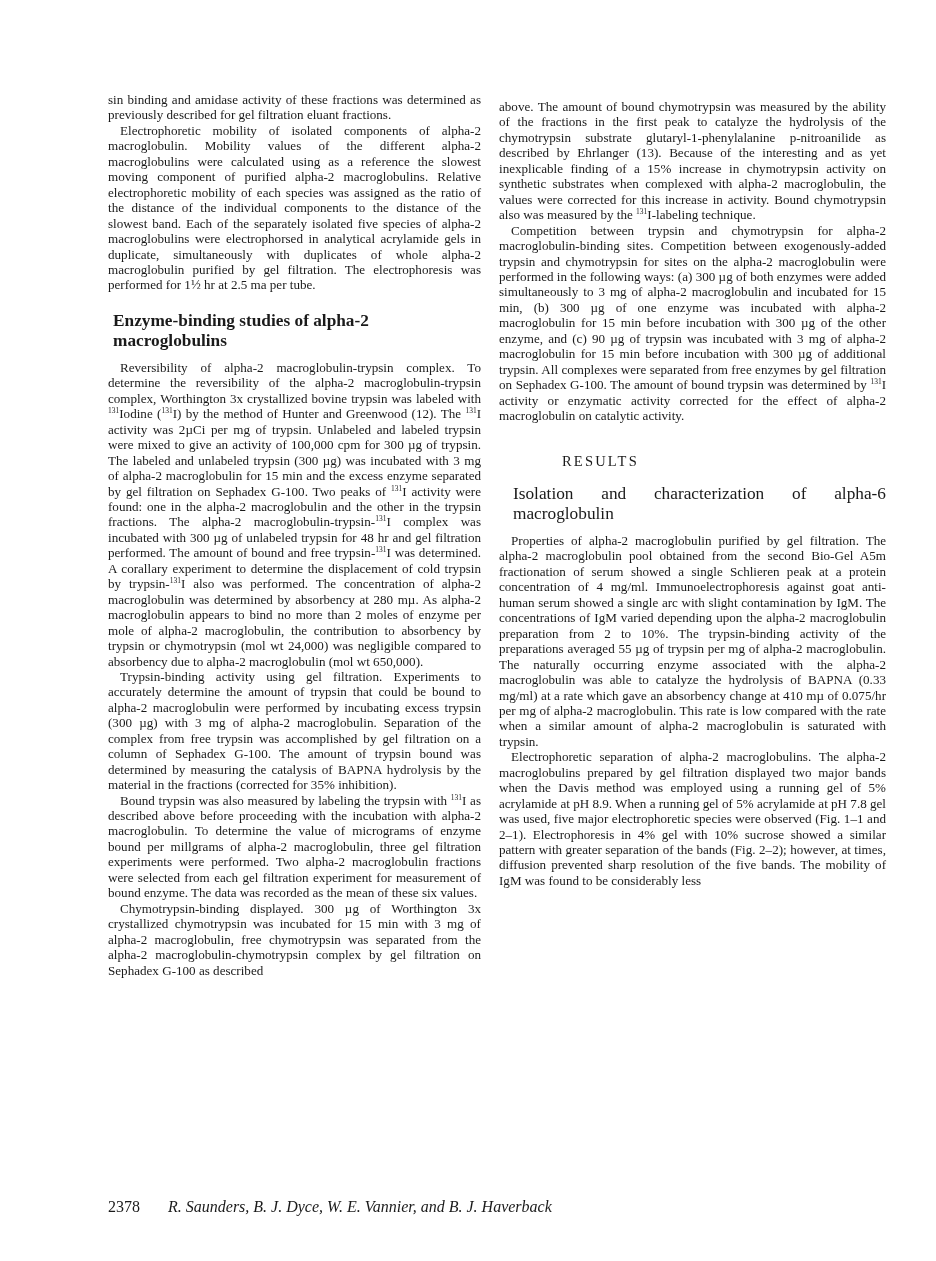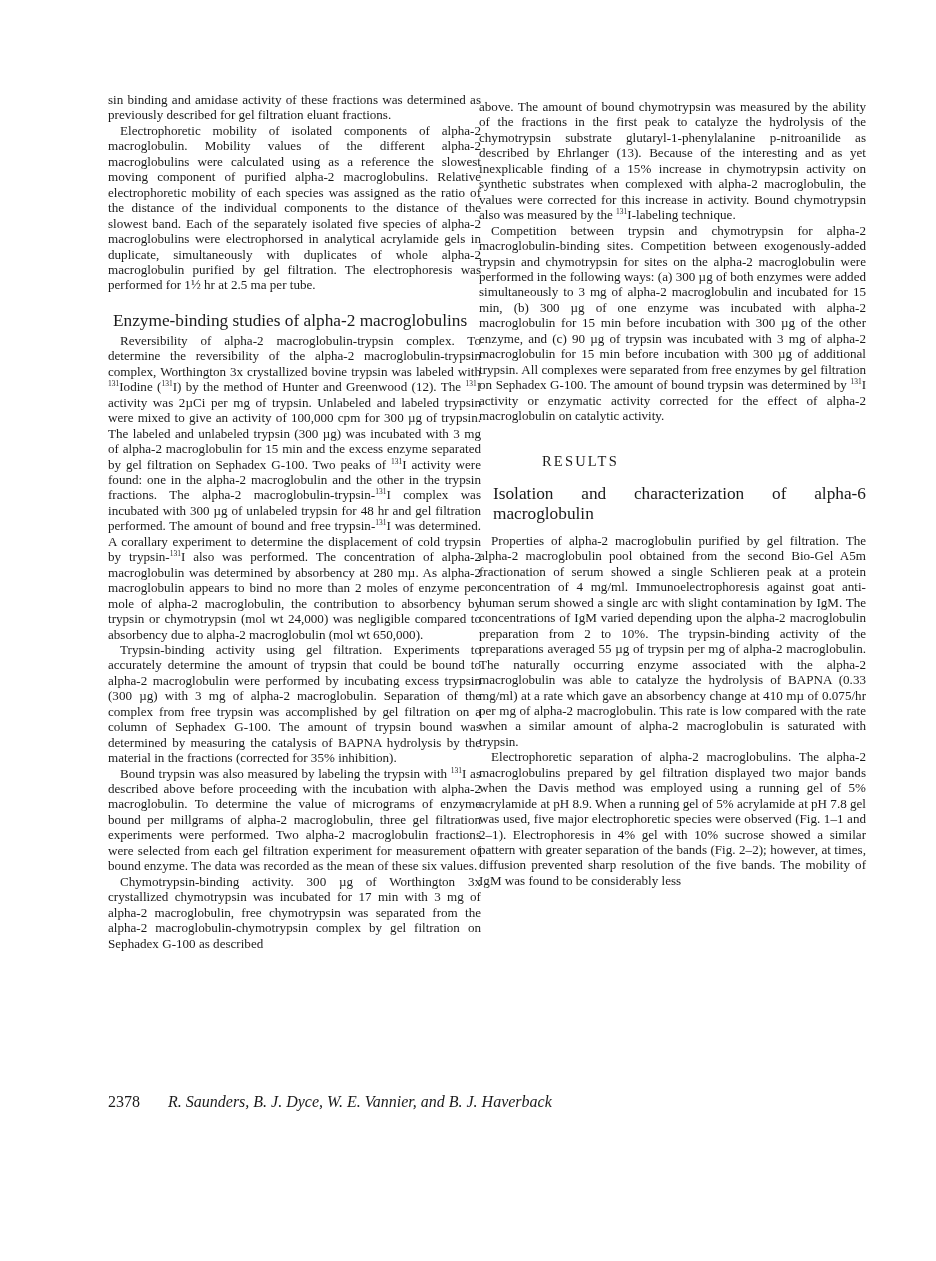--- a/index.html
+++ b/index.html
@@ -1,47 +1,47 @@
 <!DOCTYPE html>
 <html><head>
 <meta charset="utf-8">
 <style>
   html, body { margin: 0; padding: 0; background: #ffffff; }
   body { width: 936px; height: 1261px; position: relative; overflow: hidden; color: #1a1a1a;
          font-family: "Liberation Serif", "DejaVu Serif", serif; }
   .col { position: absolute; top: 92px; font-size: 13.1px; line-height: 15.45px; text-align: justify; hyphens: none; }
   .col.left { left: 108px; width: 373px; }
-  .col.right { left: 479px; width: 387px; top: 99px; }
+  .col.right { left: 499px; width: 387px; top: 99px; }
   p { margin: 0; text-indent: 12px; }
   p.noindent { text-indent: 0; }
   .runin { }
   sup { font-size: 7.5px; line-height: 0; vertical-align: 5px; }
-  .section-heading { font-size: 17.3px; line-height: 20px; margin: 18px 0 2px 5px; text-align: left; font-weight: normal; }
+  .section-heading { font-size: 17.3px; line-height: 20px; margin: 18px 0 9px 5px; text-align: left; font-weight: bold; }
   .results-heading { font-size: 14.5px; letter-spacing: 2.2px; margin: 30px 0 15px 63px; font-weight: normal; font-family: Liberation Serif, serif; }
   .sub-heading { font-size: 17.3px; line-height: 20px; margin: 0 0 9px 14px; font-weight: normal; }
-  .footer { position: absolute; top: 1093px; left: 108px; font-size: 16px; white-space: nowrap; }
+  .footer { position: absolute; top: 1198px; left: 108px; font-size: 16px; white-space: nowrap; }
   .footer .page-num { display: inline-block; width: 56px; }
   .footer .authors { font-style: italic; }
 </style>
 </head>
 <body>
 
 <div class="col left">
   <p class="noindent"><span>sin binding and amidase activity of these fractions was determined as previously described for gel filtration eluant fractions.</span></p>
   <p><span class="runin">Electrophoretic mobility of isolated components of alpha-2 macroglobulin.</span><span> Mobility values of the different alpha-2 macroglobulins were calculated using as a reference the slowest moving component of purified alpha-2 macroglobulins. Relative electrophoretic mobility of each species was assigned as the ratio of the distance of the individual components to the distance of the slowest band. Each of the separately isolated five species of alpha-2 macroglobulins were electrophorsed in analytical acrylamide gels in duplicate, simultaneously with duplicates of whole alpha-2 macroglobulin purified by gel filtration. The electrophoresis was performed for 1½ hr at 2.5 ma per tube.</span></p>
 
   <h2 class="section-heading">Enzyme-binding studies of alpha-2 macroglobulins</h2>
 
   <p><span class="runin">Reversibility of alpha-2 macroglobulin-trypsin complex.</span><span> To determine the reversibility of the alpha-2 macroglobulin-trypsin complex, Worthington 3x crystallized bovine trypsin was labeled with </span><sup>131</sup><span>Iodine (</span><sup>131</sup><span>I) by the method of Hunter and Greenwood (12). The </span><sup>131</sup><span>I activity was 2µCi per mg of trypsin. Unlabeled and labeled trypsin were mixed to give an activity of 100,000 cpm for 300 µg of trypsin. The labeled and unlabeled trypsin (300 µg) was incubated with 3 mg of alpha-2 macroglobulin for 15 min and the excess enzyme separated by gel filtration on Sephadex G-100. Two peaks of </span><sup>131</sup><span>I activity were found: one in the alpha-2 macroglobulin and the other in the trypsin fractions. The alpha-2 macroglobulin-trypsin-</span><sup>131</sup><span>I complex was incubated with 300 µg of unlabeled trypsin for 48 hr and gel filtration performed. The amount of bound and free trypsin-</span><sup>131</sup><span>I was determined. A corallary experiment to determine the displacement of cold trypsin by trypsin-</span><sup>131</sup><span>I also was performed. The concentration of alpha-2 macroglobulin was determined by absorbency at 280 mµ. As alpha-2 macroglobulin appears to bind no more than 2 moles of enzyme per mole of alpha-2 macroglobulin, the contribution to absorbency by trypsin or chymotrypsin (mol wt 24,000) was negligible compared to absorbency due to alpha-2 macroglobulin (mol wt 650,000).</span></p>
 
   <p><span class="runin">Trypsin-binding activity using gel filtration.</span><span> Experiments to accurately determine the amount of trypsin that could be bound to alpha-2 macroglobulin were performed by incubating excess trypsin (300 µg) with 3 mg of alpha-2 macroglobulin. Separation of the complex from free trypsin was accomplished by gel filtration on a column of Sephadex G-100. The amount of trypsin bound was determined by measuring the catalysis of BAPNA hydrolysis by the material in the fractions (corrected for 35% inhibition).</span></p>
 
   <p><span>Bound trypsin was also measured by labeling the trypsin with </span><sup>131</sup><span>I as described above before proceeding with the incubation with alpha-2 macroglobulin. To determine the value of micrograms of enzyme bound per millgrams of alpha-2 macroglobulin, three gel filtration experiments were performed. Two alpha-2 macroglobulin fractions were selected from each gel filtration experiment for measurement of bound enzyme. The data was recorded as the mean of these six values.</span></p>
 
-  <p><span class="runin">Chymotrypsin-binding activity.</span><span> 300 µg of Worthington 3x crystallized chymotrypsin was incubated for 17 min with 3 mg of alpha-2 macroglobulin, free chymotrypsin was separated from the alpha-2 macroglobulin-chymotrypsin complex by gel filtration on Sephadex G-100 as described</span></p>
+  <p><span class="runin">Chymotrypsin-binding displayed.</span><span> 300 µg of Worthington 3x crystallized chymotrypsin was incubated for 15 min with 3 mg of alpha-2 macroglobulin, free chymotrypsin was separated from the alpha-2 macroglobulin-chymotrypsin complex by gel filtration on Sephadex G-100 as described</span></p>
 </div>
 
 <div class="col right">
   <p class="noindent"><span>above. The amount of bound chymotrypsin was measured by the ability of the fractions in the first peak to catalyze the hydrolysis of the chymotrypsin substrate glutaryl-1-phenylalanine </span><span class="runin">p</span><span>-nitroanilide as described by Ehrlanger (13). Because of the interesting and as yet inexplicable finding of a 15% increase in chymotrypsin activity on synthetic substrates when complexed with alpha-2 macroglobulin, the values were corrected for this increase in activity. Bound chymotrypsin also was measured by the </span><sup>131</sup><span>I-labeling technique.</span></p>
 
   <p><span class="runin">Competition between trypsin and chymotrypsin for alpha-2 macroglobulin-binding sites.</span><span> Competition between exogenously-added trypsin and chymotrypsin for sites on the alpha-2 macroglobulin were performed in the following ways: (</span><span class="runin">a</span><span>) 300 µg of both enzymes were added simultaneously to 3 mg of alpha-2 macroglobulin and incubated for 15 min, (</span><span class="runin">b</span><span>) 300 µg of one enzyme was incubated with alpha-2 macroglobulin for 15 min before incubation with 300 µg of the other enzyme, and (</span><span class="runin">c</span><span>) 90 µg of trypsin was incubated with 3 mg of alpha-2 macroglobulin for 15 min before incubation with 300 µg of additional trypsin. All complexes were separated from free enzymes by gel filtration on Sephadex G-100. The amount of bound trypsin was determined by </span><sup>131</sup><span>I activity or enzymatic activity corrected for the effect of alpha-2 macroglobulin on catalytic activity.</span></p>
 
   <h2 class="results-heading">RESULTS</h2>
   <h3 class="sub-heading">Isolation and characterization of alpha-6 macroglobulin</h3>
 

